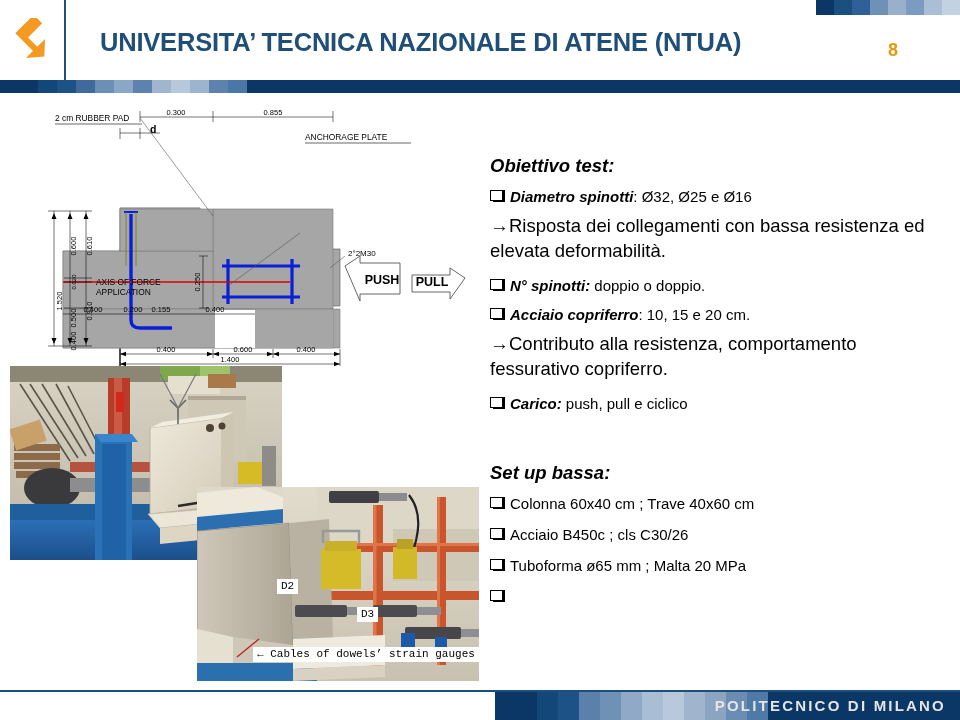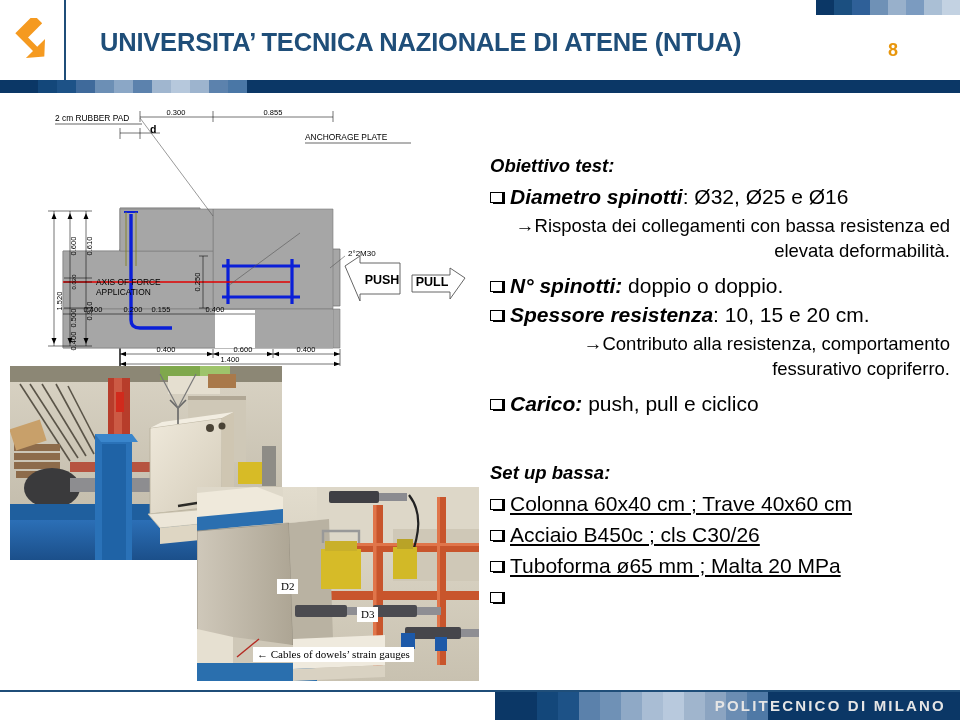--- a/index.html
+++ b/index.html
@@ -123,21 +123,21 @@
   }
   #photo1 { left: 10px; top: 366px; width: 272px; height: 194px; }
   #photo2 { left: 197px; top: 487px; width: 282px; height: 194px; }
   .photo svg { display: block; }
 
   .photo-label {
     position: absolute;
     background: #ffffff;
     color: #000;
     font-size: 11px;
-    font-family: Liberation Serif, serif;
+    font-family: Liberation Mono, monospace;
     padding: 1px 4px;
     white-space: nowrap;
     line-height: 13px;
   }
 
   
   #content {
     position: absolute;
     left: 490px; top: 108px;
     width: 460px;
@@ -145,21 +145,21 @@
   }
   .heading {
     font-size: 18.5px;
     font-weight: bold;
     font-style: italic;
     line-height: 30px;
     margin-bottom: 3px;
     font-family: "Liberation Sans", sans-serif;
   }
   .bullet-line {
-    font-size: 21px;
+    font-size: 15px;
     line-height: 25px;
     margin-bottom: 4px;
     font-family: "Liberation Sans", sans-serif;
   }
   .bullet-line .box {
     display: inline-block;
     width: 11px; height: 9px;
     border: 1.6px solid #000;
     margin-right: 7px;
     vertical-align: 1px;
@@ -177,27 +177,26 @@
     position: absolute;
     left: 12px; top: -1.5px;
     width: 1.6px; height: 11px;
     background: #000;
   }
   .lbl { font-weight: bold; font-style: italic; }
   .arrow-line {
     font-size: 18.5px;
     line-height: 25px;
     font-family: "Liberation Sans", sans-serif;
-    text-align: right;
   }
   .arrow-glyph { font-size: 19px; }
   .spacer-sm { height: 10px; }
   .spacer-lg { height: 32px; }
   #setup-block { margin-top: 6px; }
-  #setup-block .bullet-line { margin-bottom: 6px; text-decoration: underline; }
+  #setup-block .bullet-line { margin-bottom: 6px; }
 </style>
 </head>
 <body>
 
 <div id="header">
 
   <div id="header-squares">
     <div class="sq" style="background:#0b3766"></div>
     <div class="sq" style="background:#1b4f80"></div>
     <div class="sq" style="background:#2f6098"></div>
@@ -580,21 +579,21 @@
     <span class="arrow-glyph">→</span><span>Risposta dei collegamenti con bassa resistenza ed elevata deformabilità.</span>
   </div>
 
   <div class="spacer-sm"></div>
 
   <div class="bullet-line">
     <span class="box"></span><span class="lbl">N° spinotti:</span><span> doppio o doppio.</span>
   </div>
 
   <div class="bullet-line">
-    <span class="box"></span><span class="lbl">Spessore resistenza</span><span>: 10, 15 e 20 cm.</span>
+    <span class="box"></span><span class="lbl">Acciaio copriferro</span><span>: 10, 15 e 20 cm.</span>
   </div>
 
   <div class="arrow-line">
     <span class="arrow-glyph">→</span><span>Contributo alla resistenza, comportamento fessurativo copriferro.</span>
   </div>
 
   <div class="spacer-sm"></div>
 
   <div class="bullet-line">
     <span class="box"></span><span class="lbl">Carico:</span><span> push, pull e ciclico</span>

